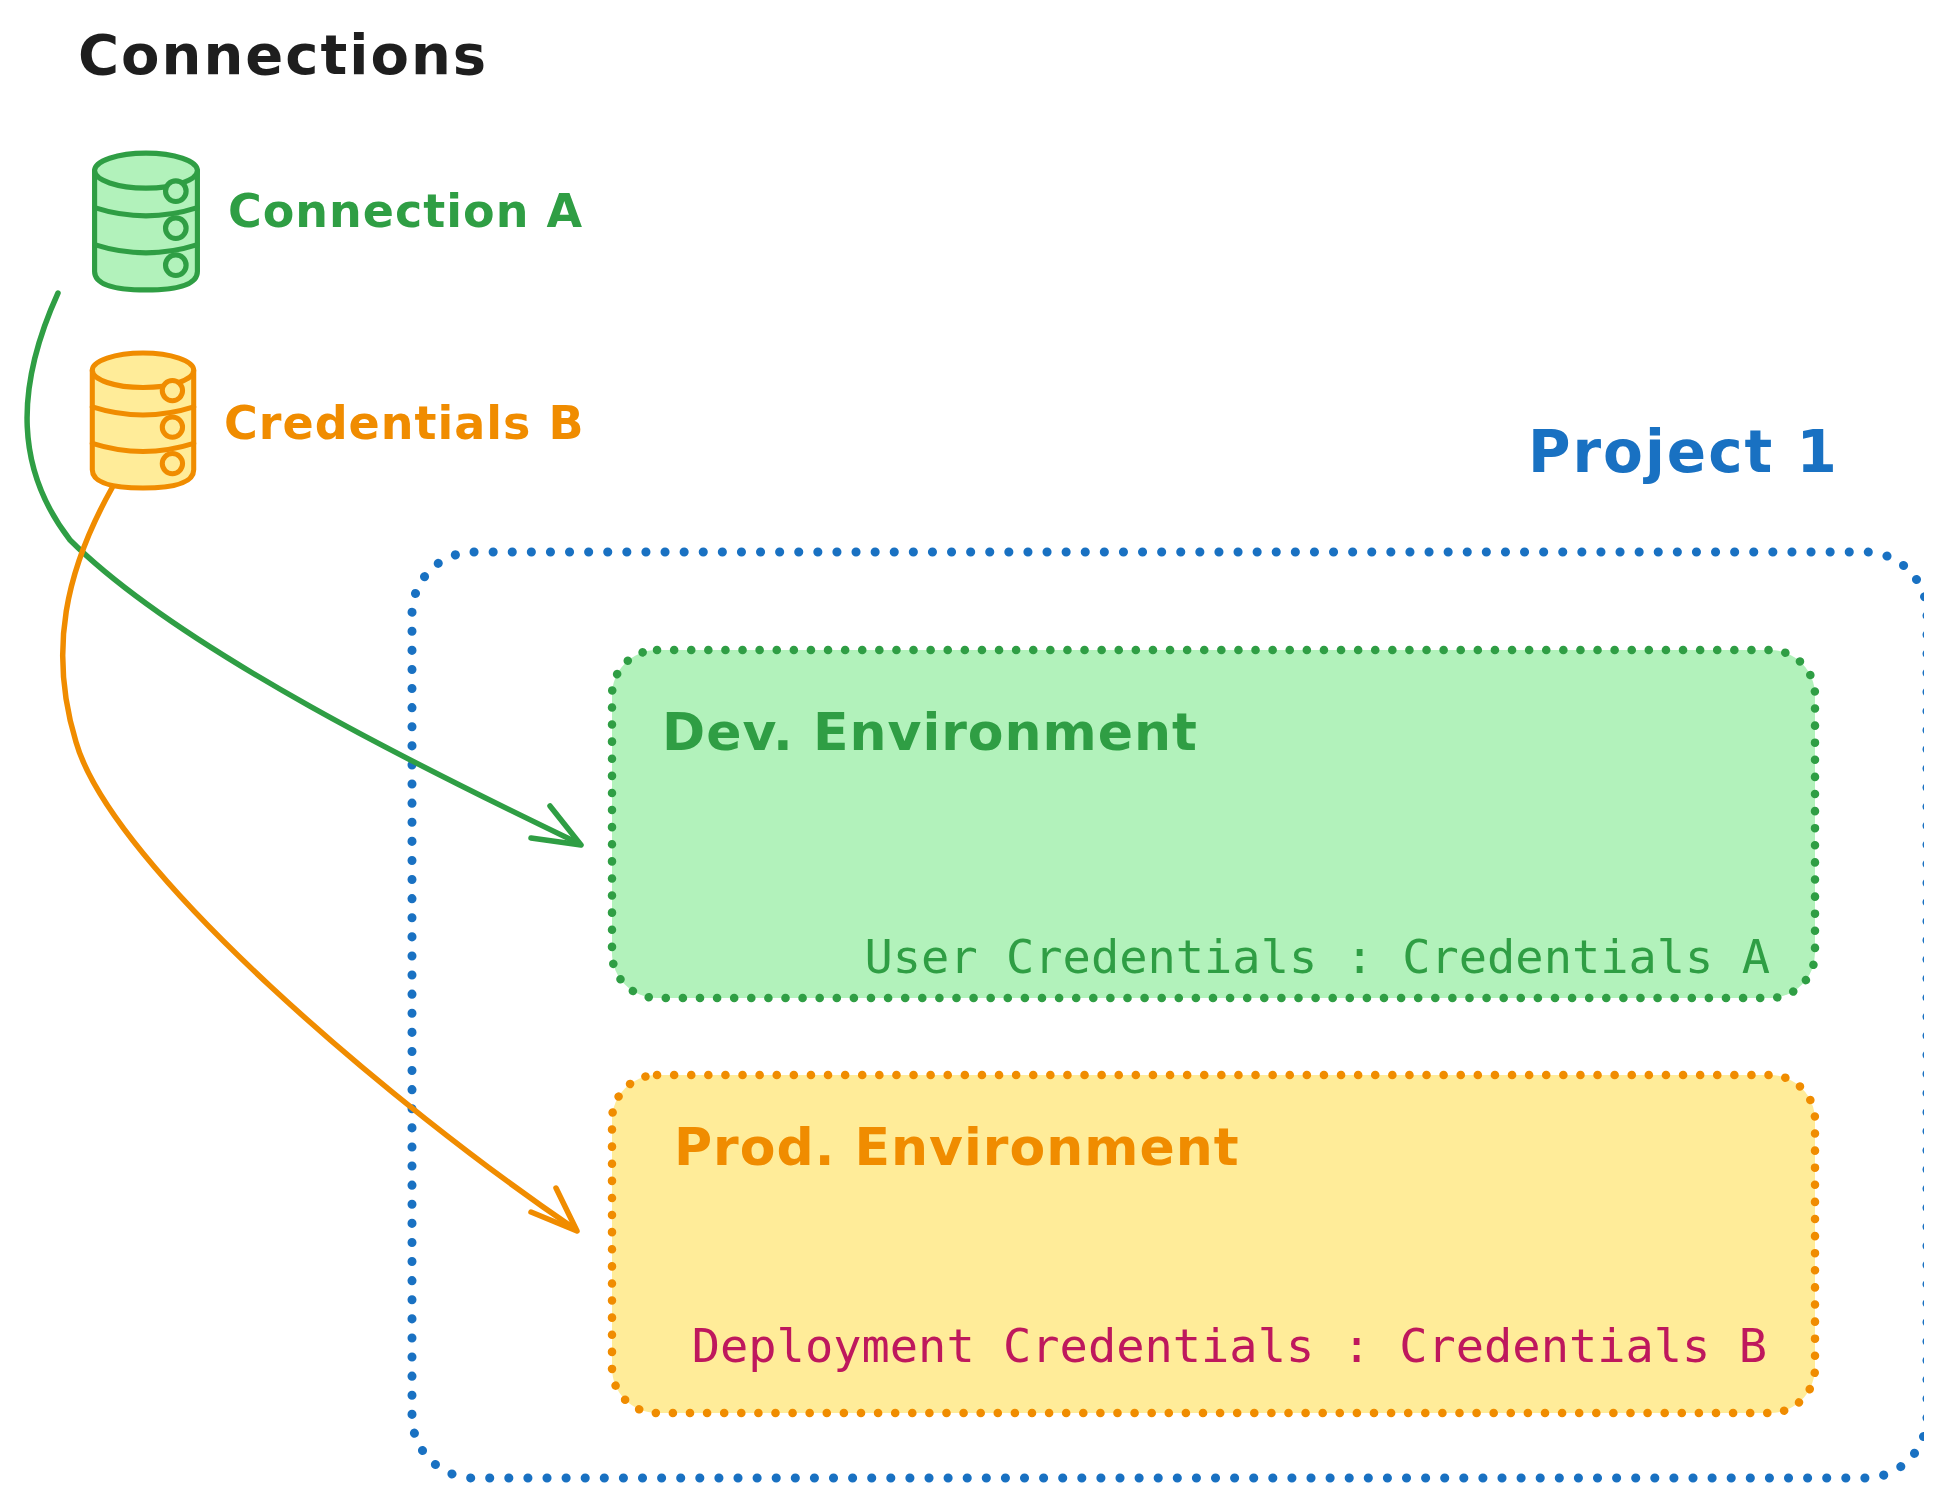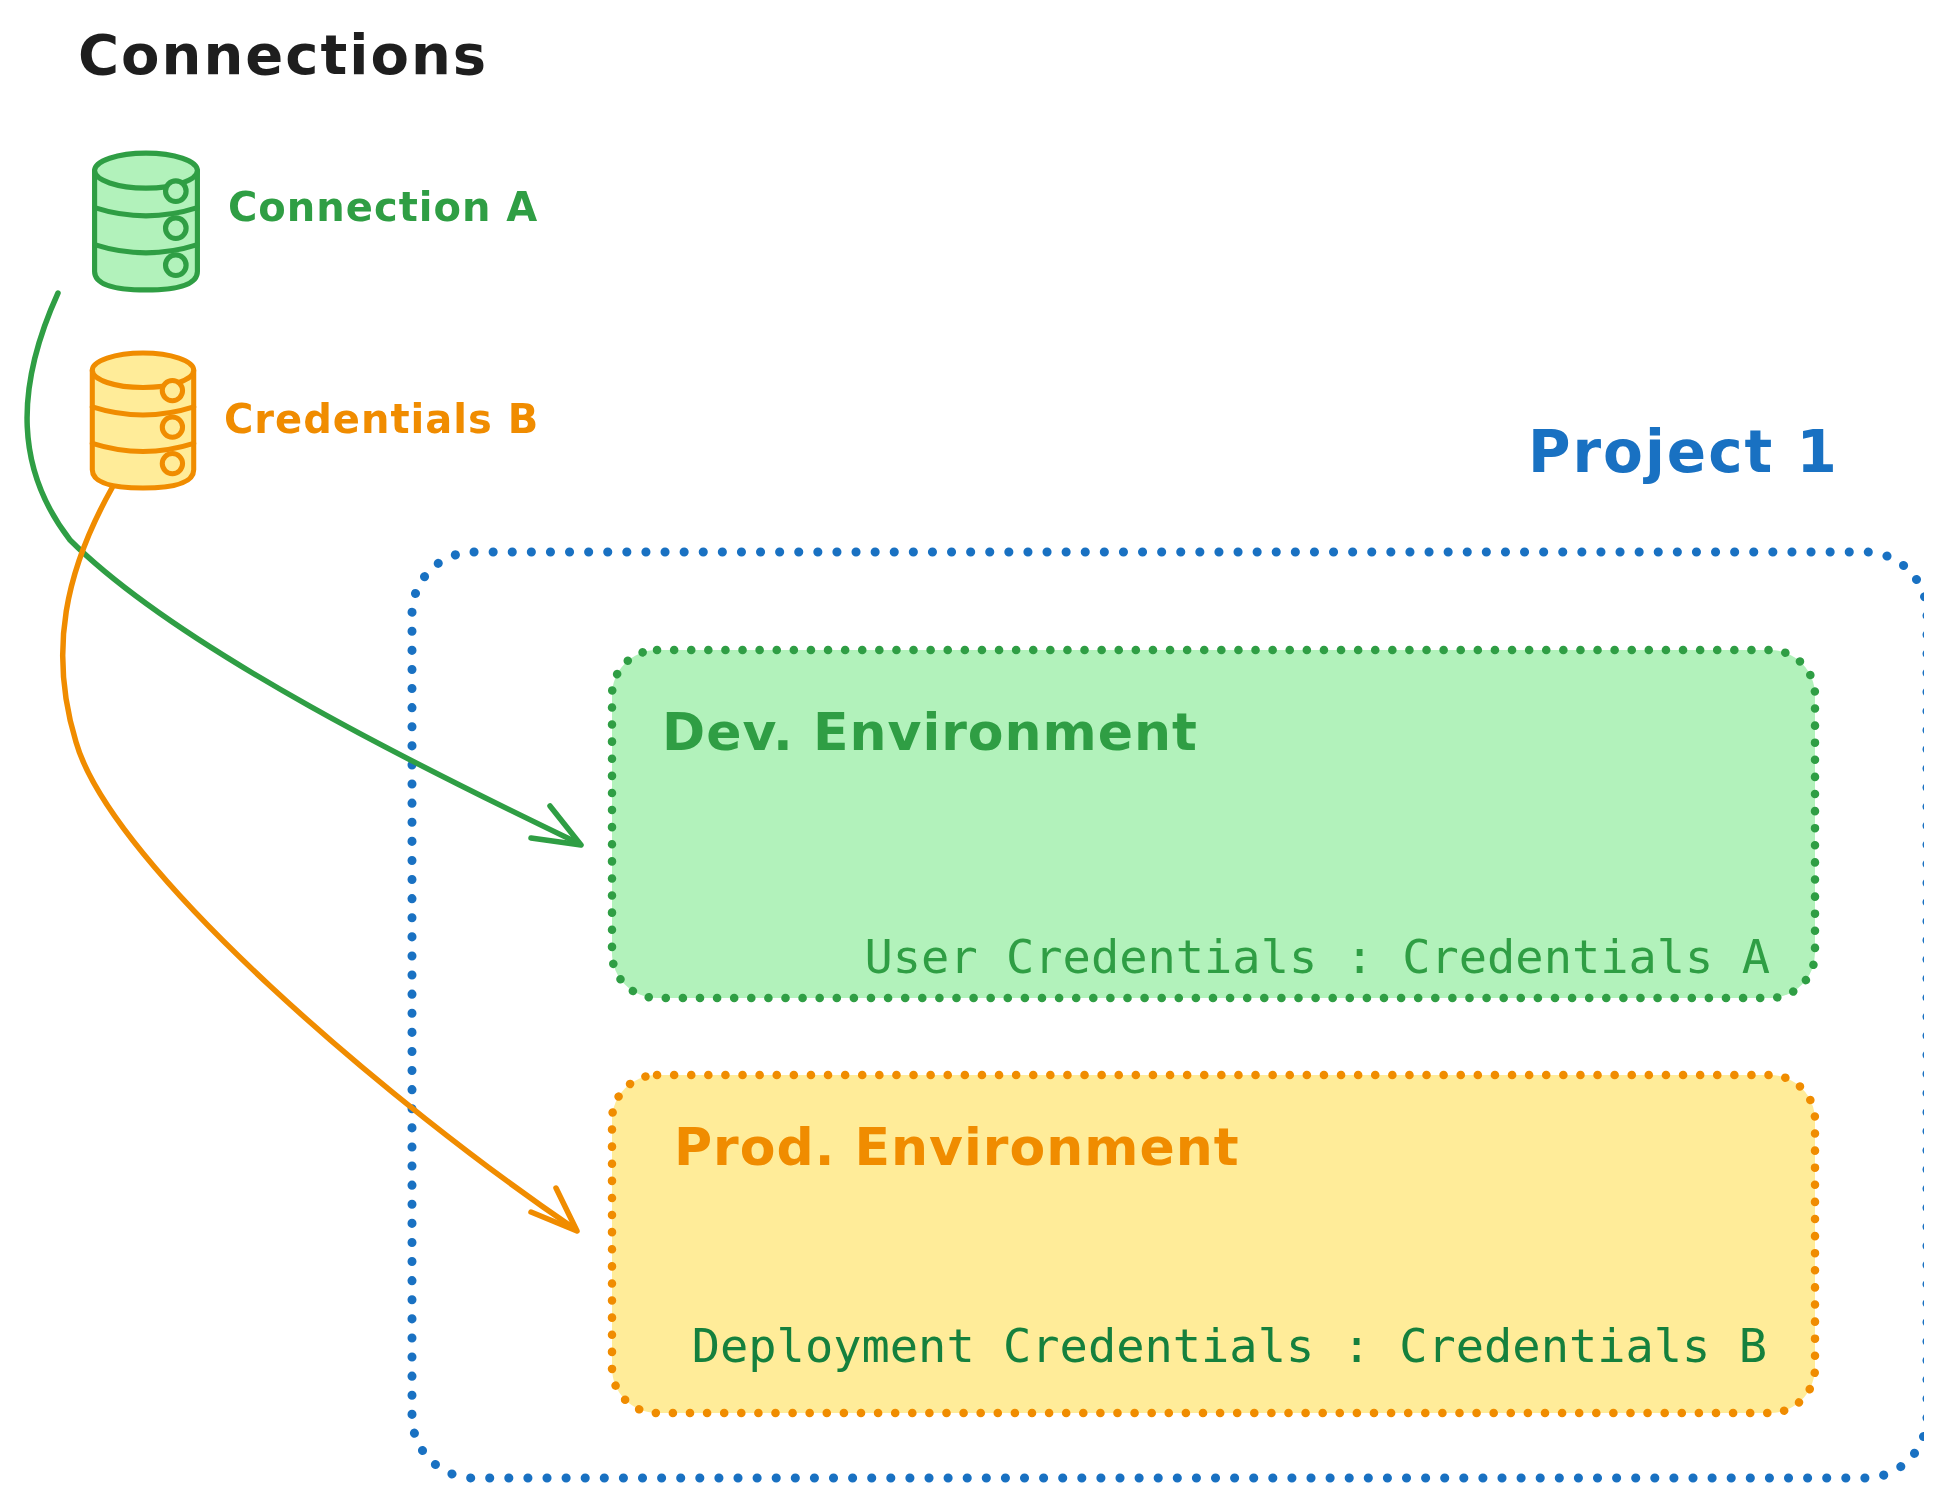--- a/index.html
+++ b/index.html
@@ -11,21 +11,21 @@
     font-family:"DejaVu Sans", sans-serif;
   }
   
   .diagram-title{
     position:absolute;left:78px;top:22px;
     font-size:56px;font-weight:700;color:#1e1e1e;
     letter-spacing:2px;
   }
   .conn-label{
     position:absolute;
-    font-size:40px;font-weight:700;letter-spacing:1px;
+    font-size:46px;font-weight:700;letter-spacing:1px;
     white-space:nowrap;
   }
   .conn-label.green{left:228px;top:184px;color:#2f9e44;}
   .conn-label.orange{left:224px;top:396px;color:#f08c00;}
   .project-title{
     position:absolute;left:1528px;top:418px;
     font-size:58px;font-weight:700;color:#1971c2;letter-spacing:2px;
     white-space:nowrap;
   }
   
@@ -51,21 +51,21 @@
     position:absolute;font-size:52px;font-weight:700;letter-spacing:1px;white-space:nowrap;margin-top:8px;
   }
   .env.dev .env-name{left:50px;top:44px;color:#2f9e44;}
   .env.prod .env-name{left:62px;top:34px;color:#f08c00;}
   .env-cred{
     position:absolute;
     font-family:"DejaVu Sans Mono", monospace;
     font-size:47px;font-weight:400;white-space:nowrap;
   }
   .env.dev .env-cred{right:45px;bottom:14px;color:#2f9e44;}
-  .env.prod .env-cred{right:48px;bottom:40px;color:#15803d;}
+  .env.prod .env-cred{right:48px;bottom:40px;color:#be185d;}
   
   .overlay{
     position:absolute;left:0;top:0;width:1948px;height:1506px;
     pointer-events:none;
   }
   .overlay .dotted{fill:none;stroke-linecap:round;}
   .overlay .blue-border{stroke:#1971c2;stroke-width:9;stroke-dasharray:0.1 19;}
   .overlay .green-border{stroke:#2f9e44;stroke-width:8.5;stroke-dasharray:0.1 17;}
   .overlay .orange-border{stroke:#f08c00;stroke-width:8.5;stroke-dasharray:0.1 17;}
   .overlay .arrow{fill:none;stroke-width:5.5;stroke-linecap:round;stroke-linejoin:round;}

